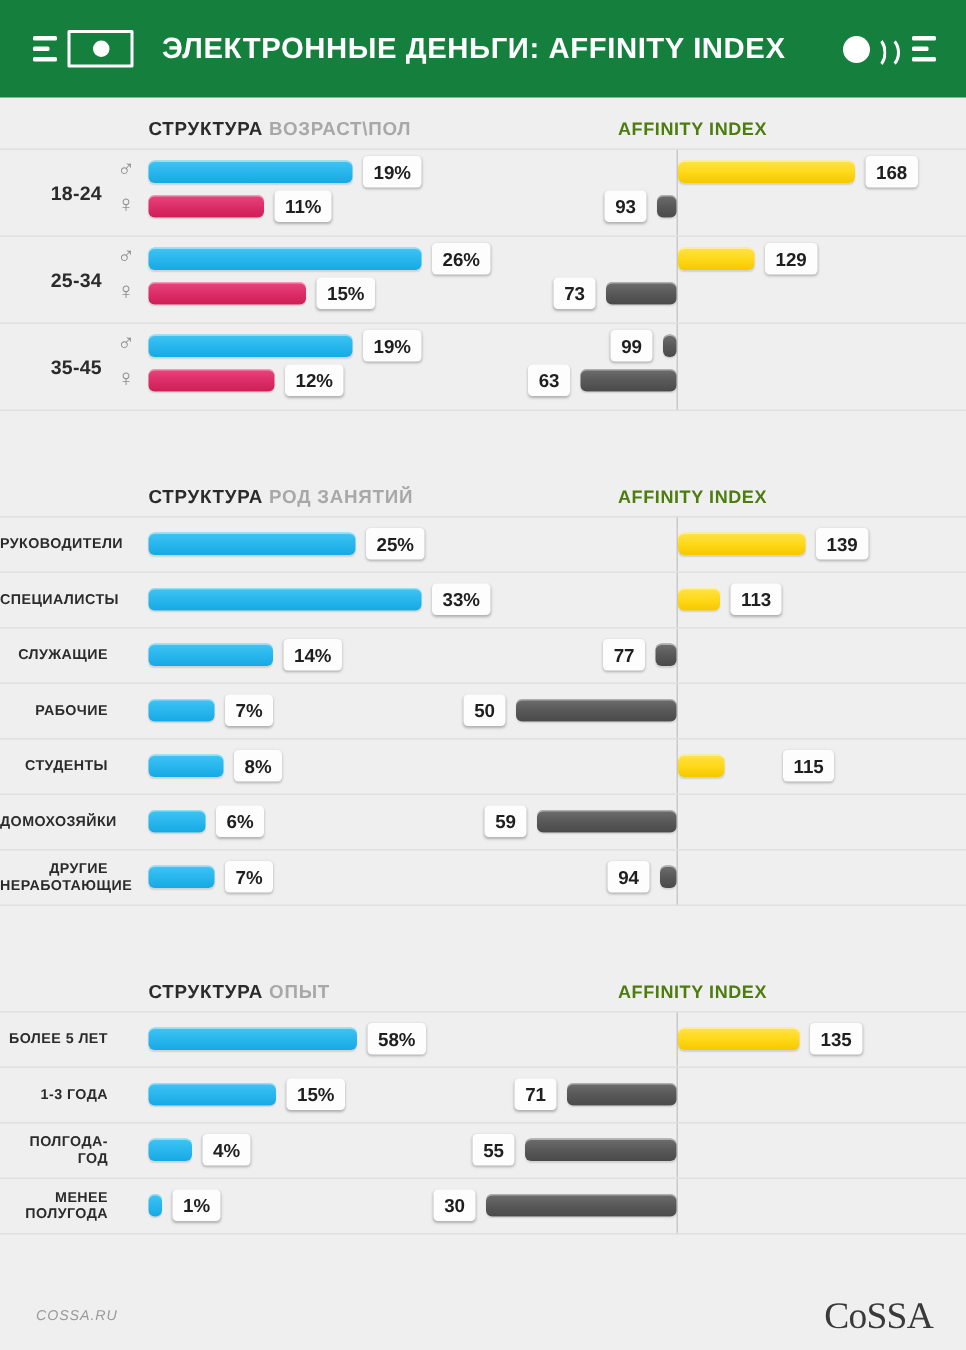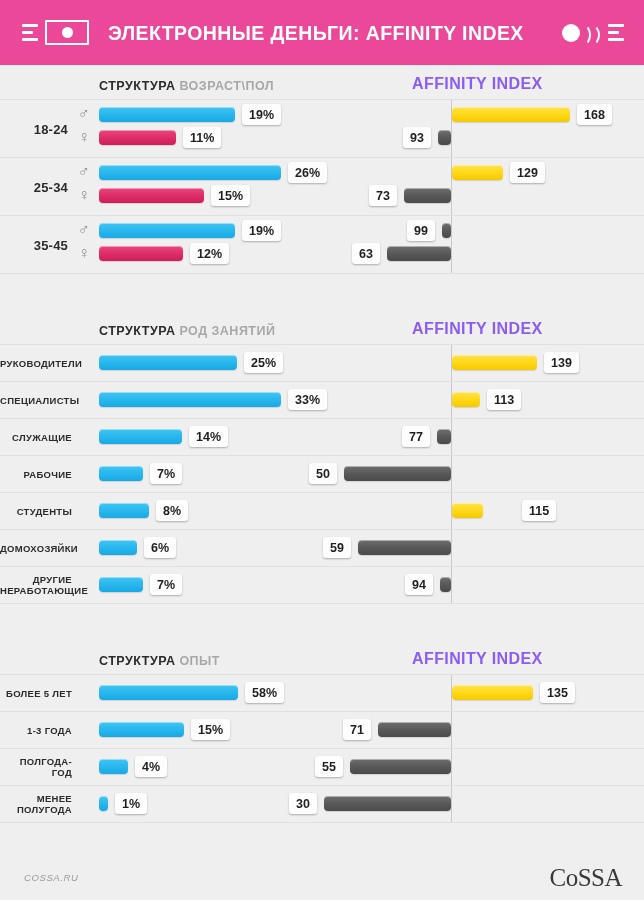--- a/index.html
+++ b/index.html
@@ -7,21 +7,21 @@
     width:644px;height:900px;
     background:#efefef;
     font-family:"Liberation Sans","DejaVu Sans",sans-serif;
     color:#2b2b2b;
     overflow:hidden;
     position:relative;
   }
 
   
   .header{
-    position:relative;height:65px;background:#ec4899;
+    position:relative;height:65px;background:#15803d;
     display:flex;align-items:center;
   }
   .hdr-left-icon{
     position:absolute;left:22px;top:50%;transform:translateY(-50%);
     width:72px;height:26px;display:flex;align-items:center;
   }
   .hdr-lines{display:flex;flex-direction:column;gap:4px;margin-right:7px;}
   .hdr-lines i{display:block;height:3px;background:#fff;border-radius:1px;}
   .hdr-lines i:nth-child(1){width:16px;}
   .hdr-lines i:nth-child(2){width:11px;}
@@ -59,21 +59,21 @@
   
   .section{position:relative;}
   .sec-head{position:relative;height:34px;}
   .sec-title{
     position:absolute;left:99px;bottom:6px;
     font-size:12.5px;font-weight:bold;letter-spacing:.5px;color:#2b2b2b;
   }
   .sec-title .muted{color:#a8a8a8;font-weight:bold;}
   .sec-affinity{
     position:absolute;left:412px;bottom:6px;
-    font-size:16px;font-weight:bold;letter-spacing:.4px;color:#8b5cf6;
+    font-size:12px;font-weight:bold;letter-spacing:.4px;color:#4d7c0f;
   }
   .rows{position:relative;}
   
   .axis{
     position:absolute;left:451px;top:0;bottom:0;width:1px;background:#c9c9c9;
   }
   .row{
     position:relative;border-top:1px solid #e0e0e0;
   }
   .rows .row:last-child{border-bottom:1px solid #e0e0e0;}

